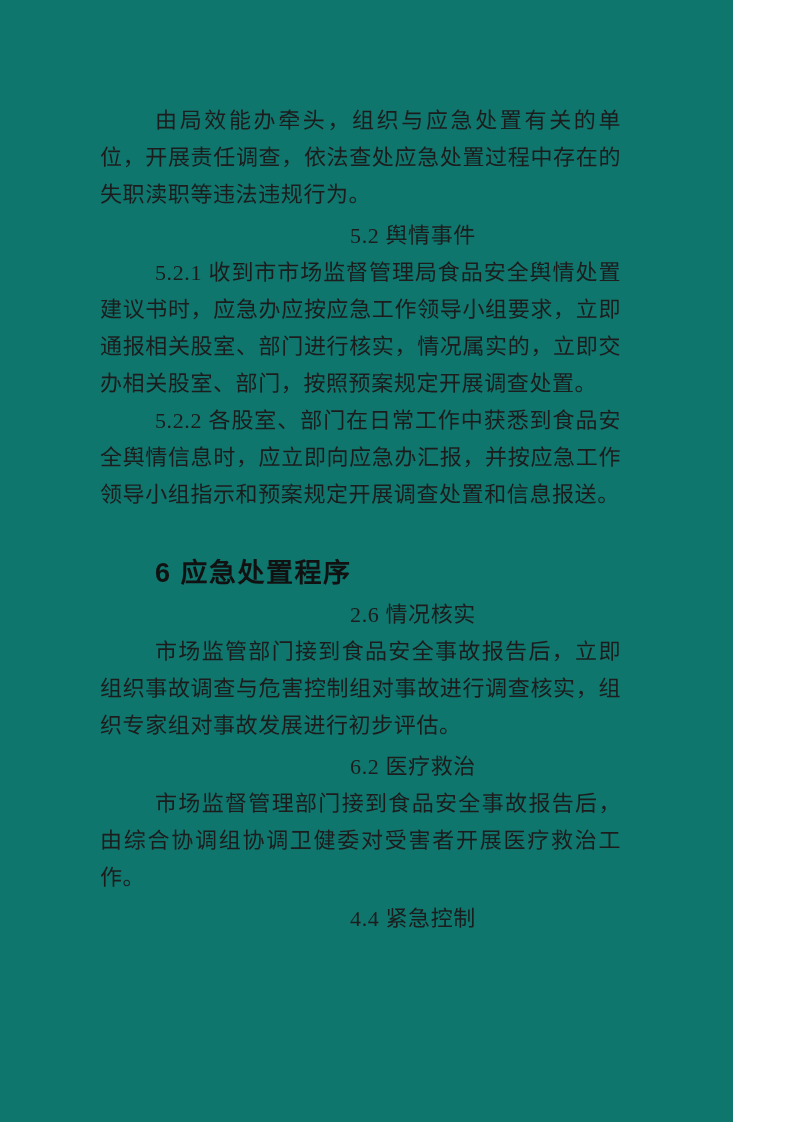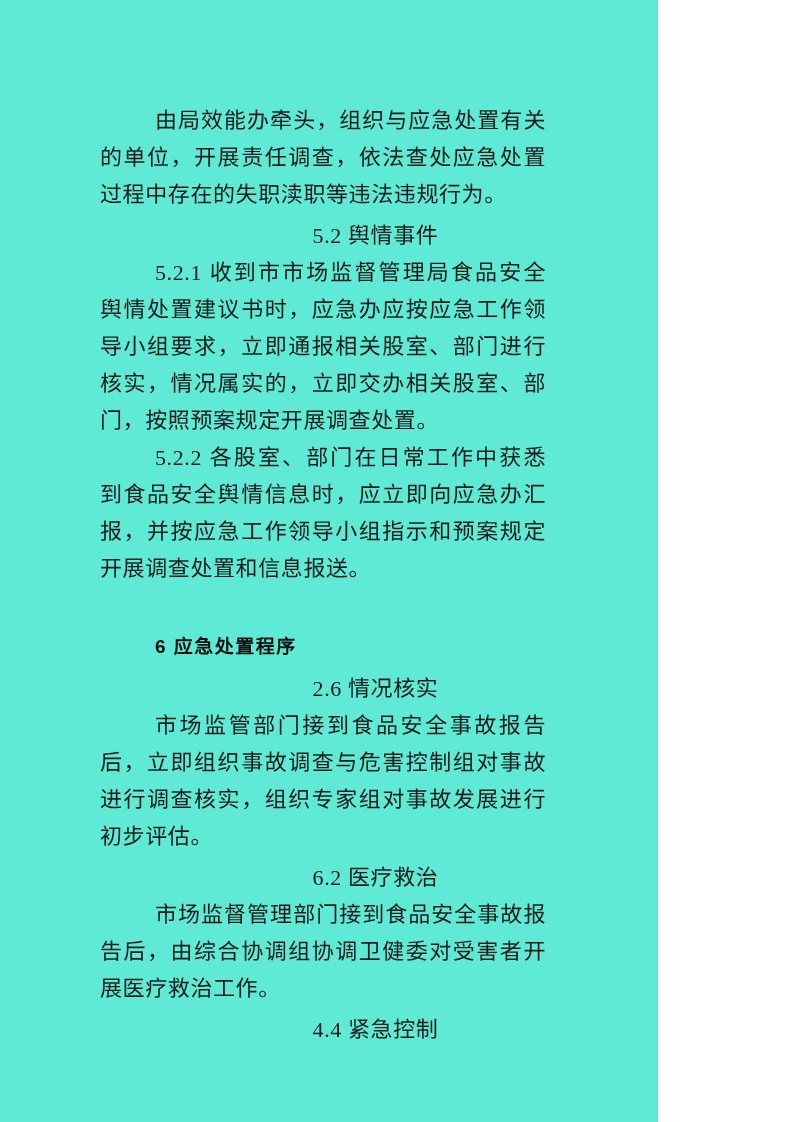--- a/index.html
+++ b/index.html
@@ -7,23 +7,23 @@
     padding: 0;
     background: #ffffff;
   }
   body {
     width: 793px;
     height: 1122px;
     overflow: hidden;
   }
   .page {
     box-sizing: border-box;
-    width: 658px;
+    width: 733px;
     height: 1122px;
-    background: #5eead4;
+    background: #0f766e;
     padding: 102px 112px 40px 100px;
     font-family: "Liberation Serif", "DejaVu Serif", serif;
     color: #1c1c1c;
     font-size: 22px;
     line-height: 37px;
     letter-spacing: 0.6px;
   }
   .para {
     margin: 0;
     text-align: justify;
@@ -33,21 +33,21 @@
   .sub {
     margin: 4px 0 0 0;
     padding-left: 50px;
     text-align: center;
   }
   .heading {
     margin: 41px 0 0 0;
     padding-left: 55px;
     font-family: "Liberation Sans", "DejaVu Sans", sans-serif;
     font-weight: bold;
-    font-size: 19px;
+    font-size: 27px;
     line-height: 38px;
     letter-spacing: 1.5px;
     color: #111111;
   }
 </style>
 </head>
 <body>
 
 <div class="page">
   <p class="para">由局效能办牵头，组织与应急处置有关的单位，开展责任调查，依法查处应急处置过程中存在的失职渎职等违法违规行为。</p>

